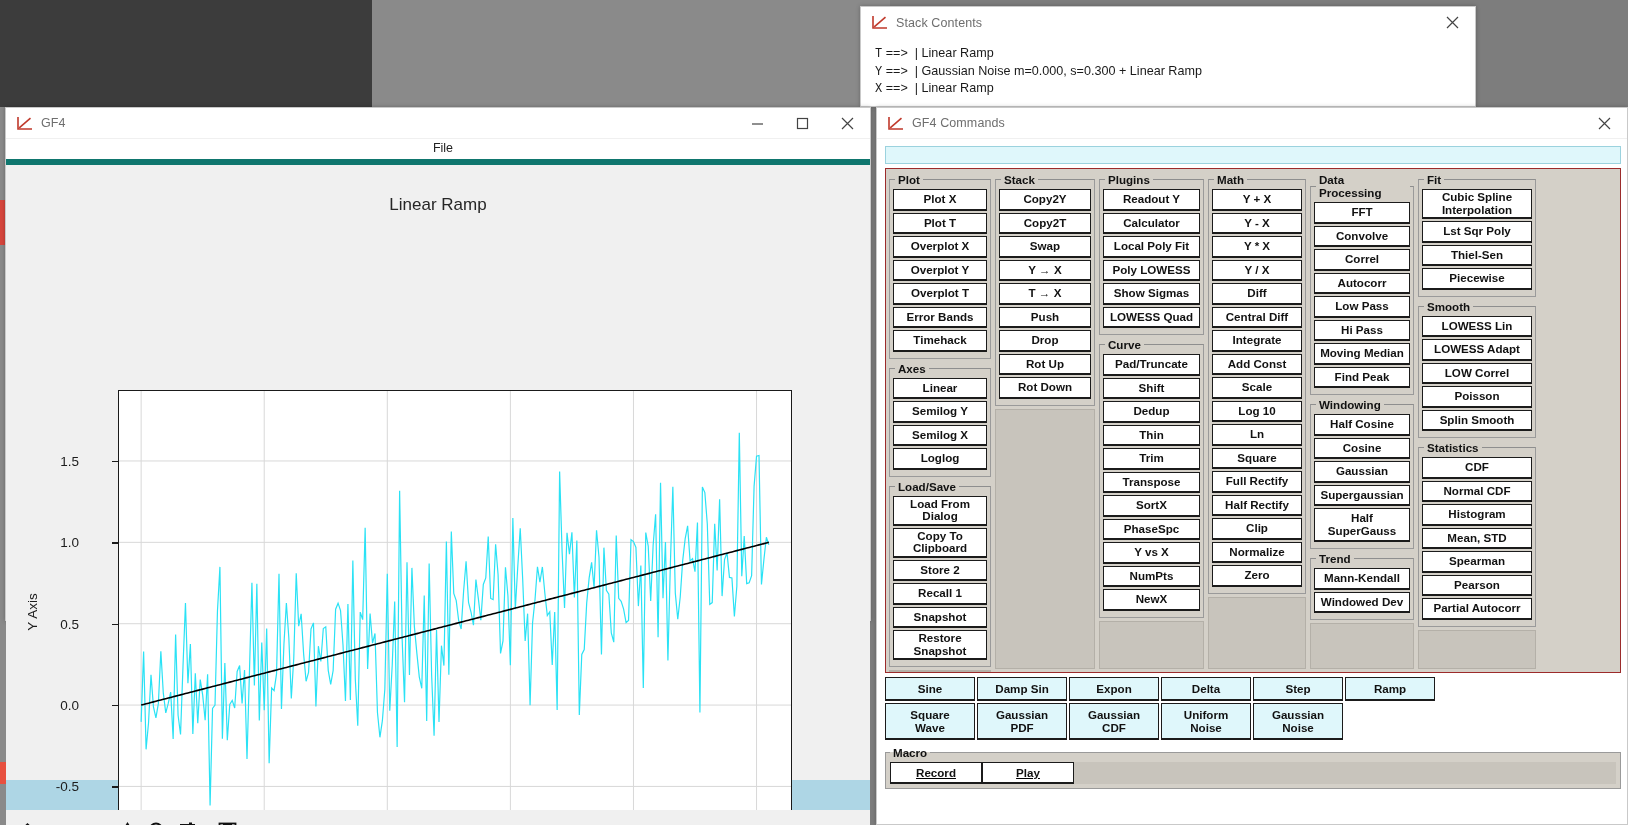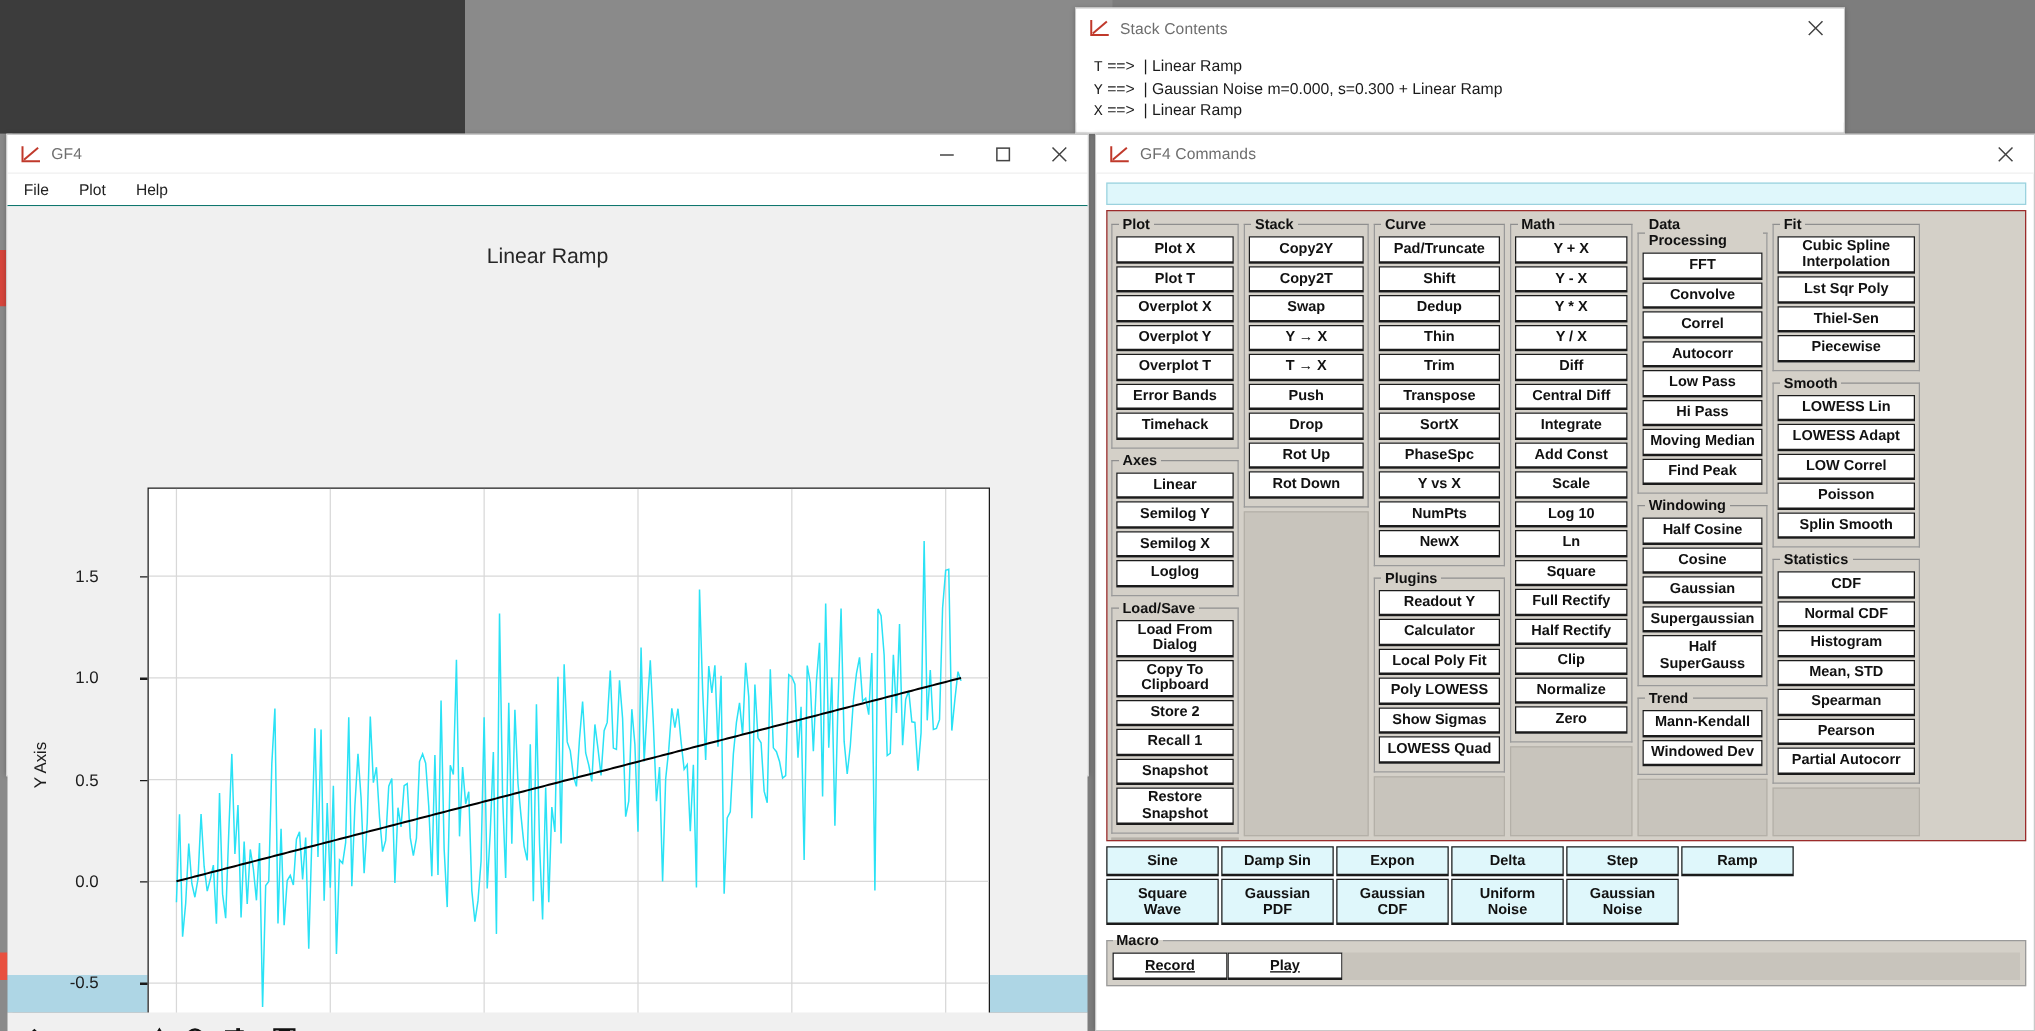--- a/index.html
+++ b/index.html
@@ -50,21 +50,21 @@
 
   
   #stack-window { left: 860px; top: 6px; width: 616px; height: 101px; }
   #stack-window .titlebar { border-bottom: none; }
   .stack-body { padding: 7px 0 0 14px; background:#fff; }
   .stack-row { font-size:12.6px; color:#1a1a1a; line-height:16.5px; white-space:pre; font-family:"Liberation Sans", sans-serif; }
   .stack-row .k { font-family:"Liberation Mono", monospace; font-size:12px; }
 
   
   #gf4-window { left: 5px; top: 107px; width: 866px; height: 514px; }
-  .menubar { height: 26px; display:flex; align-items:center; padding-left:10px; gap:18px; background:#fff; border-bottom:1px solid #0f766e; }
+  .menubar { height: 26px; display:flex; align-items:center; padding-left:10px; gap:18px; background:#fff; border-bottom:6px solid #0f766e;flex-direction:column; }
   .menubar .mi { font-size:12.5px; color:#222; padding: 2px 3px; }
   .plot-canvas { position:relative; width:864px; height:615px; background:#f0f0f0; }
   .plot-title { position:absolute; left:0; right:0; top:30px; text-align:center; font-size:17px; color:#262626; }
   .axes-frame {
     position:absolute; left:112px; top:225px; width:674px; height:443px;
     background:#ffffff; border:1.3px solid #1a1a1a;
   }
   .ytick-label { position:absolute; right:791px; font-size:13.5px; color:#1c1c1c; transform:translateY(-50%); text-align:right; width:60px; }
   .ytick-mark  { position:absolute; width:6px; height:1.3px; background:#1a1a1a; left:106px; }
   .yaxis-label { position:absolute; left:26px; top:447px; font-size:13.5px; color:#1c1c1c; transform:translate(-50%,-50%) rotate(-90deg); white-space:nowrap; }
@@ -363,41 +363,41 @@
             <div class="btn">T → X</div>
             <div class="btn">Push</div>
             <div class="btn">Drop</div>
             <div class="btn">Rot Up</div>
             <div class="btn">Rot Down</div>
           </fieldset>
           <div class="colfill"></div>
         </div>
         <div class="col w-curve">
           <fieldset class="grp">
+            <legend>Plugins</legend>
+            <div class="btn">Readout Y</div>
+            <div class="btn">Calculator</div>
+            <div class="btn">Local Poly Fit</div>
+            <div class="btn">Poly LOWESS</div>
+            <div class="btn">Show Sigmas</div>
+            <div class="btn">LOWESS Quad</div>
+          </fieldset>
+          <fieldset class="grp">
             <legend>Curve</legend>
             <div class="btn">Pad/Truncate</div>
             <div class="btn">Shift</div>
             <div class="btn">Dedup</div>
             <div class="btn">Thin</div>
             <div class="btn">Trim</div>
             <div class="btn">Transpose</div>
             <div class="btn">SortX</div>
             <div class="btn">PhaseSpc</div>
             <div class="btn">Y vs X</div>
             <div class="btn">NumPts</div>
             <div class="btn">NewX</div>
-          </fieldset>
-          <fieldset class="grp">
-            <legend>Plugins</legend>
-            <div class="btn">Readout Y</div>
-            <div class="btn">Calculator</div>
-            <div class="btn">Local Poly Fit</div>
-            <div class="btn">Poly LOWESS</div>
-            <div class="btn">Show Sigmas</div>
-            <div class="btn">LOWESS Quad</div>
           </fieldset>
           <div class="colfill"></div>
         </div>
         <div class="col w-math">
           <fieldset class="grp">
             <legend>Math</legend>
             <div class="btn">Y + X</div>
             <div class="btn">Y - X</div>
             <div class="btn">Y * X</div>
             <div class="btn">Y / X</div>

